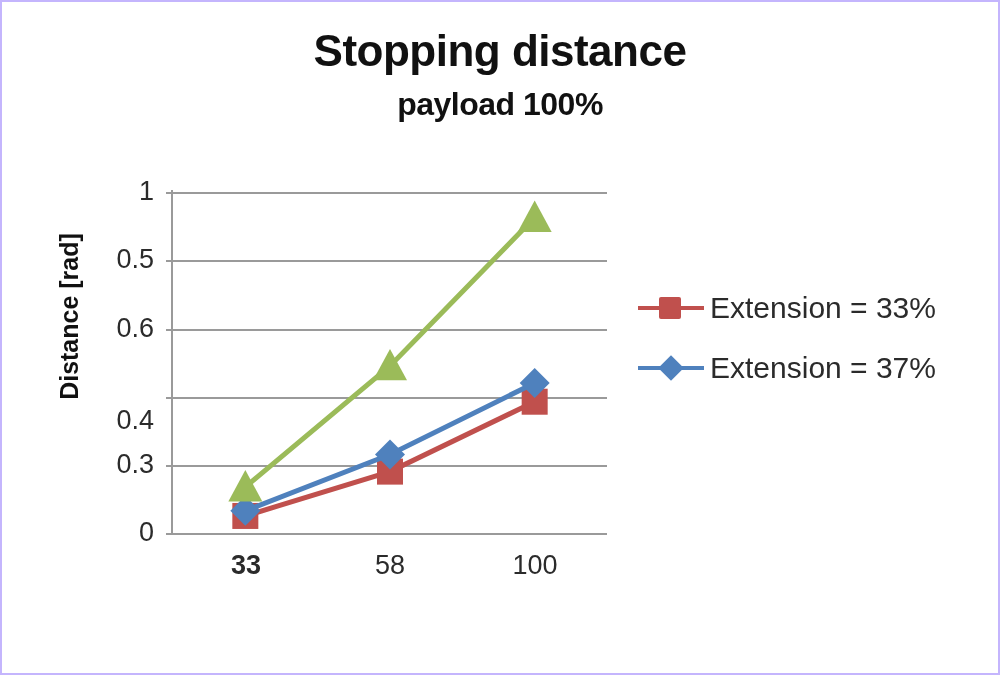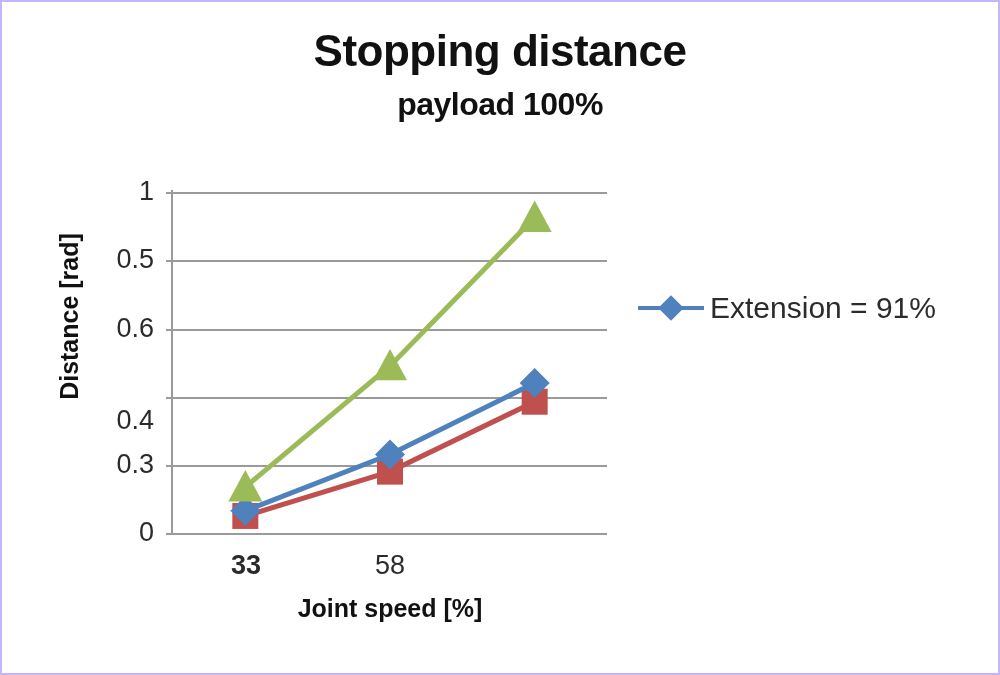--- a/index.html
+++ b/index.html
@@ -153,22 +153,22 @@
     <div class="ylabel" style="top:176px;">1</div>
     <div class="ylabel" style="top:244px;">0.5</div>
     <div class="ylabel" style="top:313px;">0.6</div>
     <div class="ylabel" style="top:381px;margin-top:24px;">0.4</div>
     <div class="ylabel" style="top:449px;">0.3</div>
     <div class="ylabel" style="top:517px;">0</div>
   </div>
 
   <div class="xlabel" style="left:184px;font-weight:bold;">33</div>
   <div class="xlabel" style="left:328px;">58</div>
-
-  <div id="xaxis-title">Joint speed [%]</div>
+  <div class="xlabel" style="left:473px;">100</div>
+
 
   <svg id="series-svg" viewBox="0 0 996 671">
     <g id="series-group">
         <polyline points="243.33333333333331,513.95 388,469.62 532.6666666666667,399.71500000000003" fill="none" stroke="#C0504D" stroke-width="5"></polyline>
         <rect x="230.33333333333331" y="500.95000000000005" width="26" height="26" fill="#C0504D"></rect>
         <rect x="375" y="456.62" width="26" height="26" fill="#C0504D"></rect>
         <rect x="519.6666666666667" y="386.71500000000003" width="26" height="26" fill="#C0504D"></rect>
         <polyline points="243.33333333333331,508.83500000000004 388,452.57 532.6666666666667,380.96000000000004" fill="none" stroke="#4F81BD" stroke-width="5"></polyline>
         <polygon points="243.33333333333331,493.83500000000004 258.3333333333333,508.83500000000004 243.33333333333331,523.835 228.33333333333331,508.83500000000004" fill="#4F81BD"></polygon>
         <polygon points="388,437.57 403,452.57 388,467.57 373,452.57" fill="#4F81BD"></polygon>
@@ -176,20 +176,27 @@
         <polyline points="243.33333333333331,484.965 388,363.90999999999997 532.6666666666667,215.575" fill="none" stroke="#9BBB59" stroke-width="5"></polyline>
         <polygon points="243.33333333333331,467.965 260.3333333333333,499.41499999999996 226.33333333333331,499.41499999999996" fill="#9BBB59"></polygon>
         <polygon points="388,346.90999999999997 405,378.35999999999996 371,378.35999999999996" fill="#9BBB59"></polygon>
         <polygon points="532.6666666666667,198.575 549.6666666666667,230.02499999999998 515.6666666666667,230.02499999999998" fill="#9BBB59"></polygon>
       </g>
   </svg>
 
   <div id="legend">
     <div class="legend-row">
       <span class="legend-key">
+        <span class="legend-line" style="background: rgb(192, 80, 77);"></span>
+        <span class="legend-mark square" style="background: rgb(192, 80, 77);"></span>
+      </span>
+      <span class="legend-label">Extension = 33%</span>
+    </div>
+    <div class="legend-row">
+      <span class="legend-key">
         <span class="legend-line" style="background: rgb(79, 129, 189);"></span>
         <span class="legend-mark diamond" style="background: rgb(79, 129, 189);"></span>
       </span>
-      <span class="legend-label">Extension = 91%</span>
+      <span class="legend-label">Extension = 37%</span>
     </div>
   </div>
 
 </div>
 
 </body></html>

